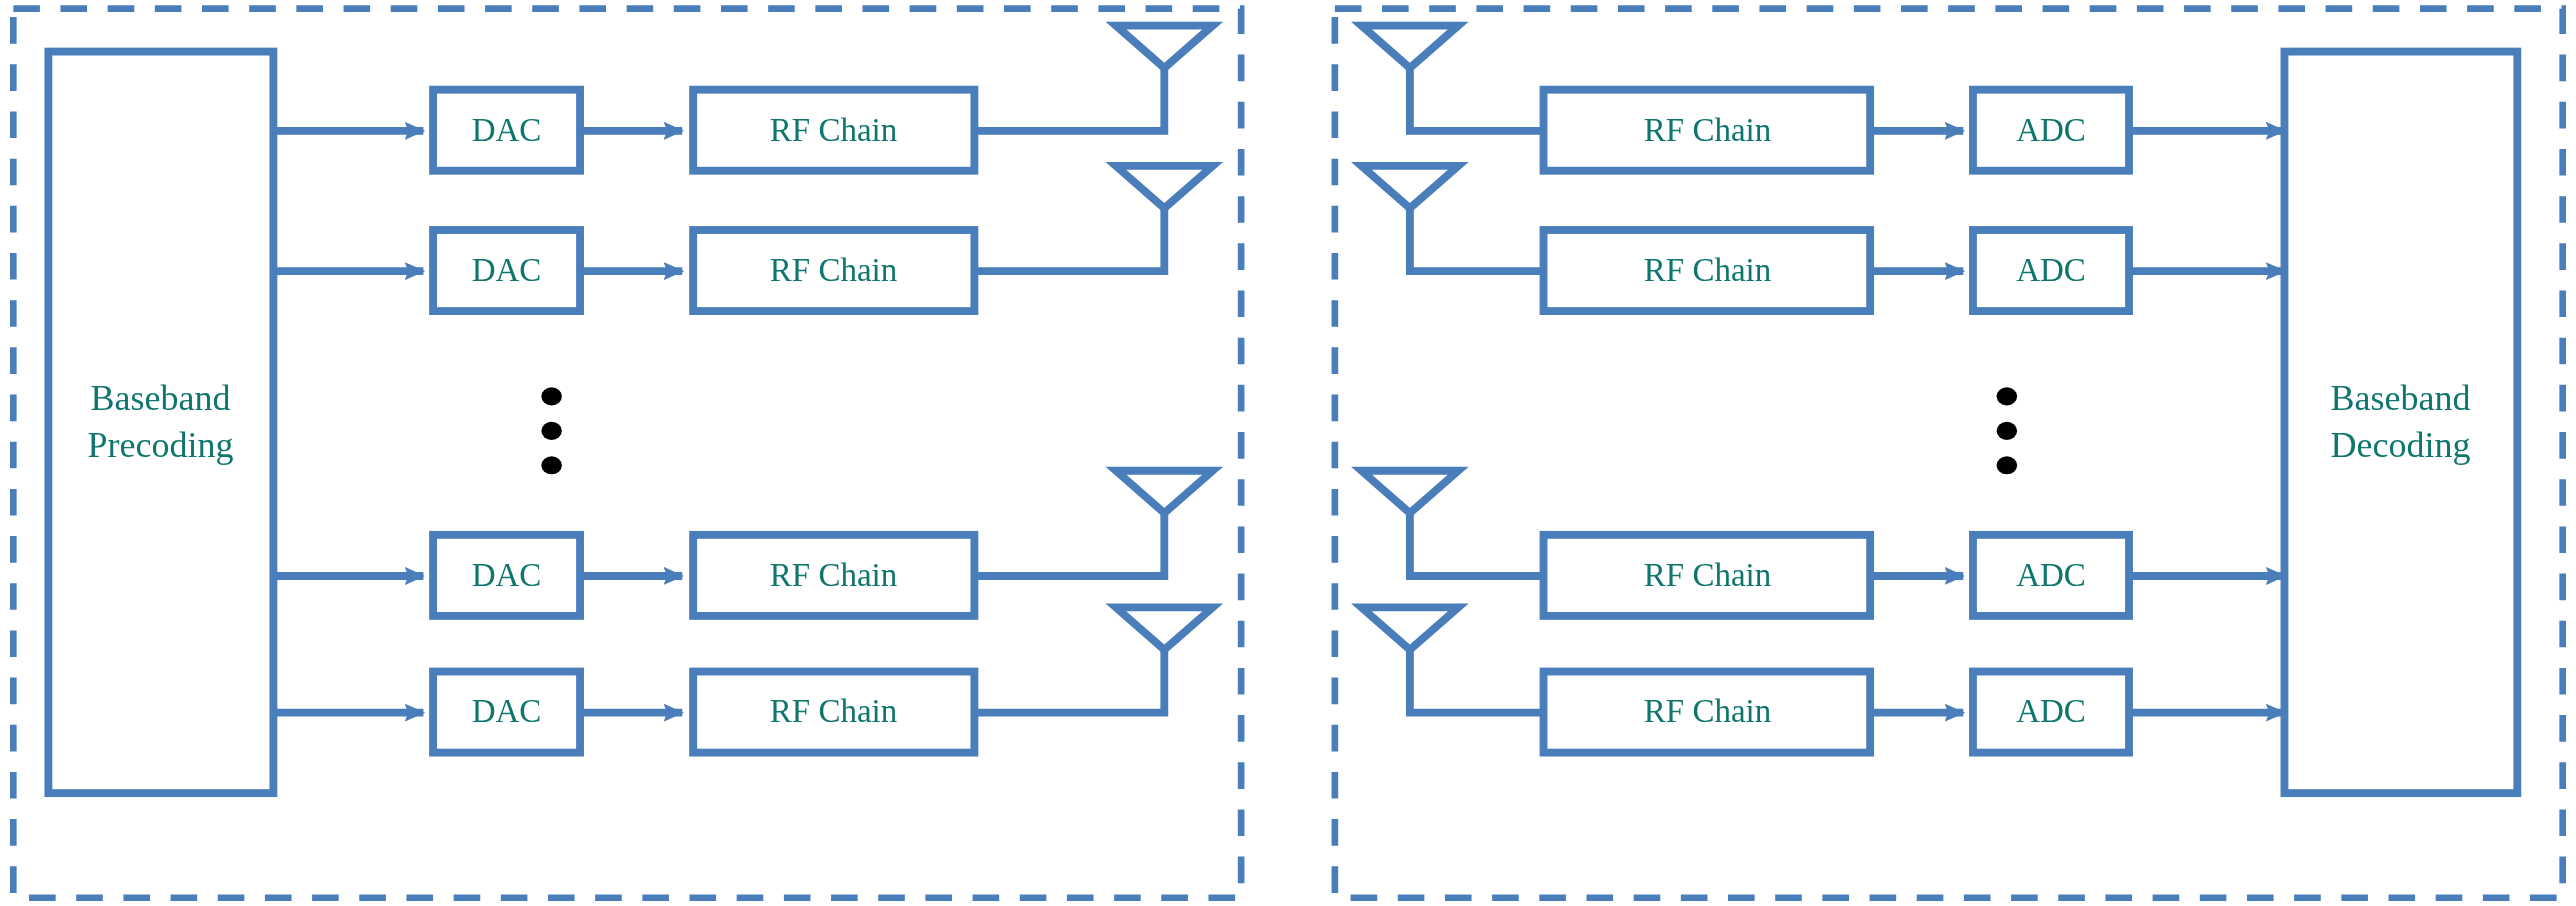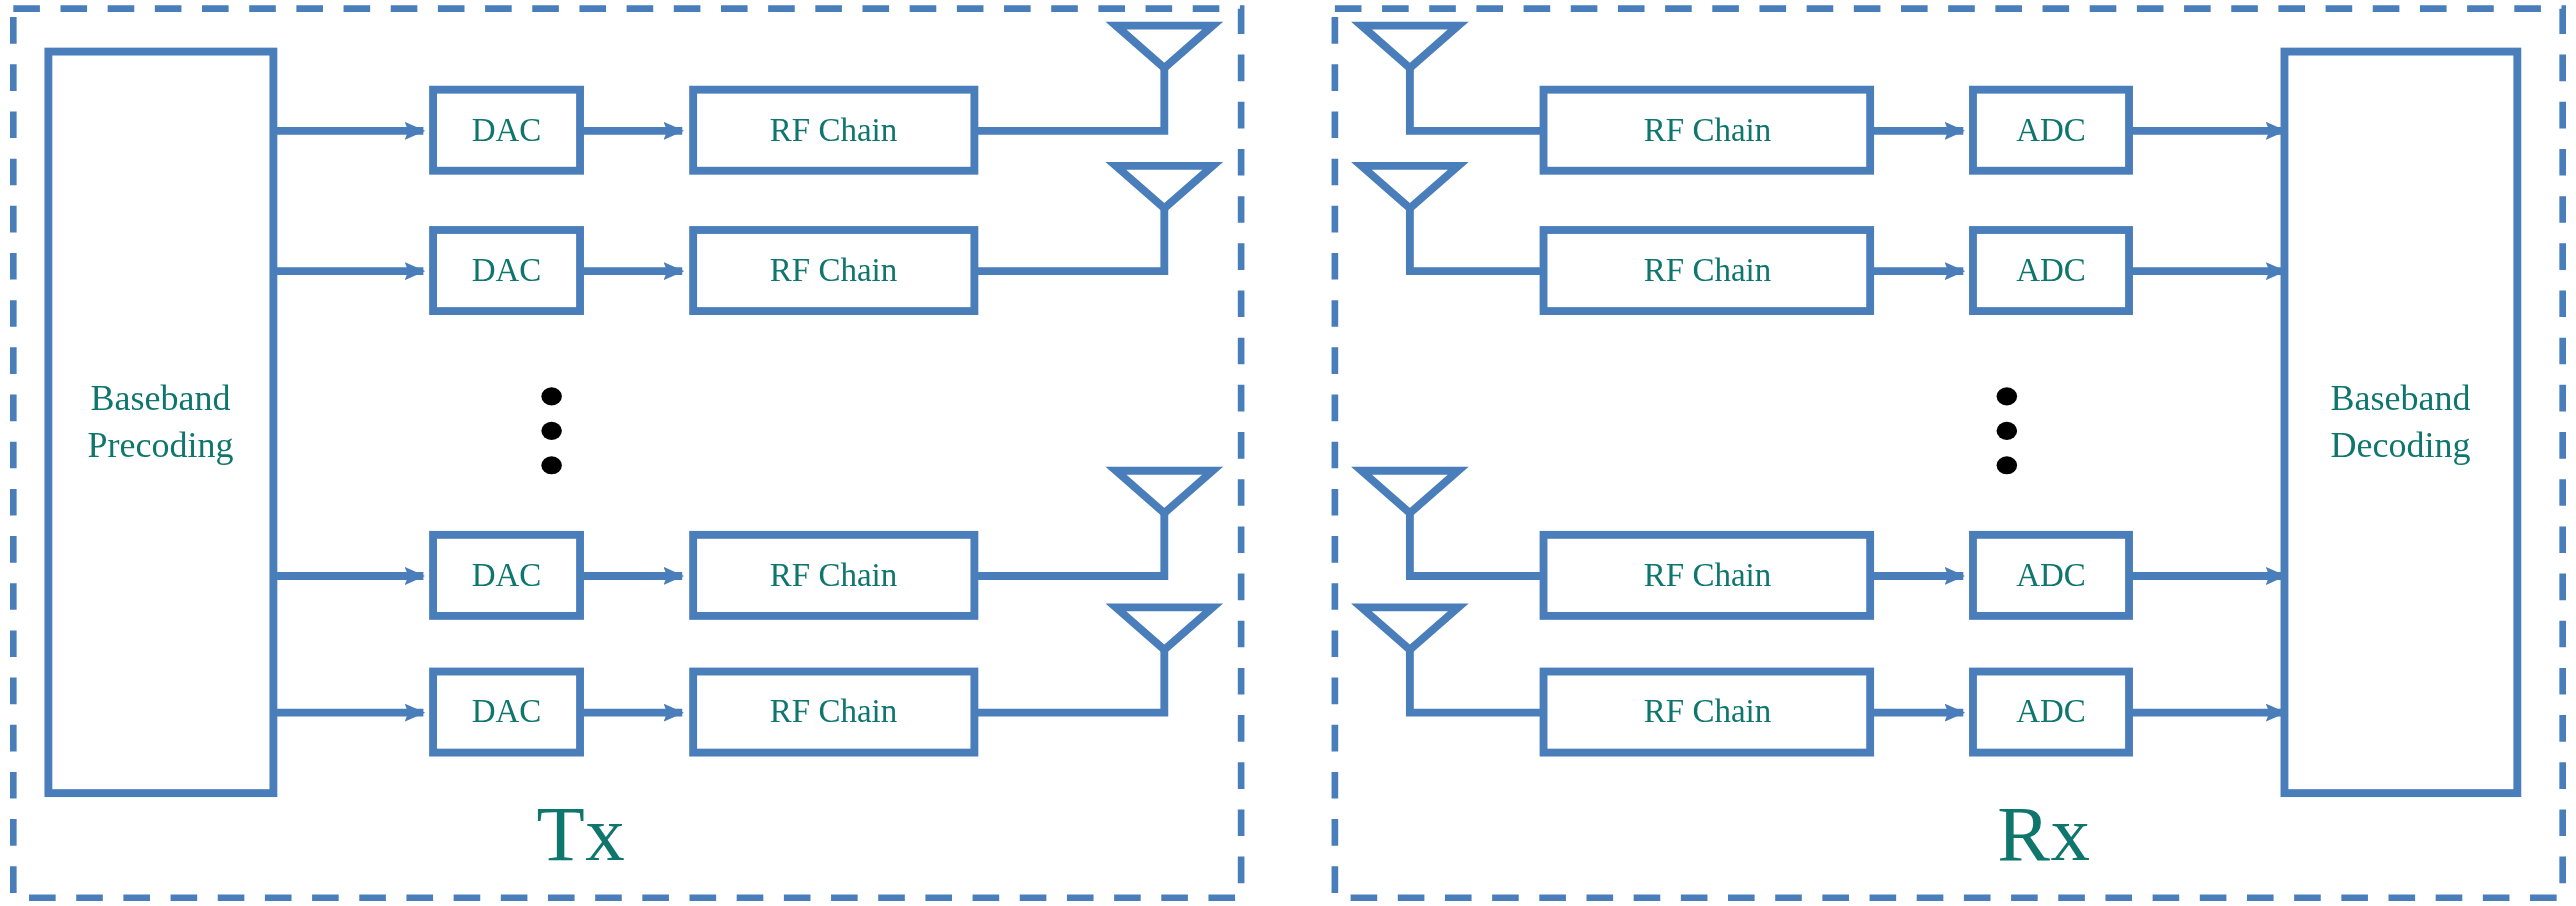--- a/index.html
+++ b/index.html
@@ -127,33 +127,31 @@
 
   <div class="lbl lbl-box" style="left:433px;top:230px;width:147px;height:81px;">DAC</div>
   <div class="lbl lbl-box" style="left:693px;top:230px;width:281px;height:81px;">RF Chain</div>
 
   <div class="lbl lbl-box" style="left:433px;top:535px;width:147px;height:81px;">DAC</div>
   <div class="lbl lbl-box" style="left:693px;top:535px;width:281px;height:81px;">RF Chain</div>
 
   <div class="lbl lbl-box" style="left:433px;top:671px;width:147px;height:81px;">DAC</div>
   <div class="lbl lbl-box" style="left:693px;top:671px;width:281px;height:81px;">RF Chain</div>
 
-  <div class="lbl lbl-side" style="left:460px;top:786px;width:242px;height:97px;">Tx</div>
 
   <div class="lbl lbl-box" style="left:1544px;top:90px;width:327px;height:81px;">RF Chain</div>
   <div class="lbl lbl-box" style="left:1973px;top:90px;width:156px;height:81px;">ADC</div>
 
   <div class="lbl lbl-box" style="left:1544px;top:230px;width:327px;height:81px;">RF Chain</div>
   <div class="lbl lbl-box" style="left:1973px;top:230px;width:156px;height:81px;">ADC</div>
 
   <div class="lbl lbl-box" style="left:1544px;top:535px;width:327px;height:81px;">RF Chain</div>
   <div class="lbl lbl-box" style="left:1973px;top:535px;width:156px;height:81px;">ADC</div>
 
   <div class="lbl lbl-box" style="left:1544px;top:671px;width:327px;height:81px;">RF Chain</div>
   <div class="lbl lbl-box" style="left:1973px;top:671px;width:156px;height:81px;">ADC</div>
 
   <div class="lbl lbl-bb" style="left:2284px;top:51px;width:233px;height:742px;">Baseband
 Decoding</div>
 
-  <div class="lbl lbl-side" style="left:1923px;top:786px;width:242px;height:97px;">Rx</div>
 
 </div>
 
 
 </body></html>

